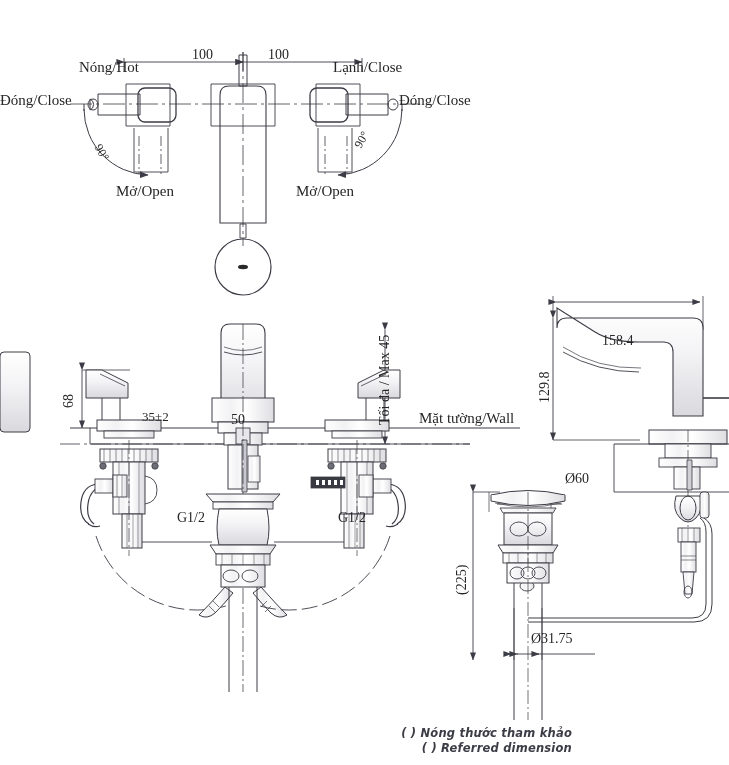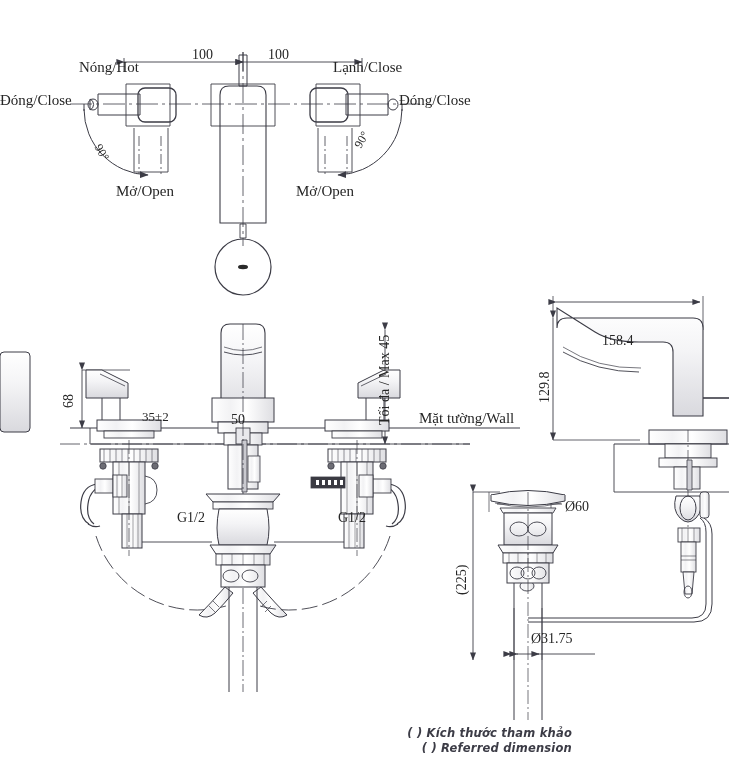--- a/index.html
+++ b/index.html
@@ -265,20 +265,20 @@
   <div class="lbl f14" style="left:231px;top:387px;margin-top:26px;">50</div>
   <div class="lbl f13" style="left:142px;top:410px;">35±2</div>
   <div class="lbl f14" style="left:177px;top:511px;">G1/2</div>
   <div class="lbl f14" style="left:338px;top:511px;">G1/2</div>
   <div class="lbl f14 rot90" style="left:378px;top:425px;">Tối đa / Max 45</div>
   <div class="lbl f15" style="left:419px;top:411px;">Mặt tường/Wall</div>
 
   <div class="lbl f14" style="left:602px;top:290px;margin-top:44px;">158.4</div>
   <div class="lbl f14 rot90" style="left:538px;top:403px;">129.8</div>
 
-  <div class="lbl f14" style="left:565px;top:500px;">Ø60</div>
+  <div class="lbl f14" style="left:565px;top:472px;">Ø60</div>
   <div class="lbl f14" style="left:531px;top:632px;">Ø31.75</div>
   <div class="lbl f14 rot90" style="left:455px;top:595px;">(225)</div>
 
-  <div class="footer" style="top:726px;">( ) Kích thước tham khảo</div>
+  <div class="footer" style="top:726px;">( ) Nóng thước tham khảo</div>
   <div class="footer" style="top:741px;">( ) Referred dimension</div>
 
 </div>
 
 </body></html>

